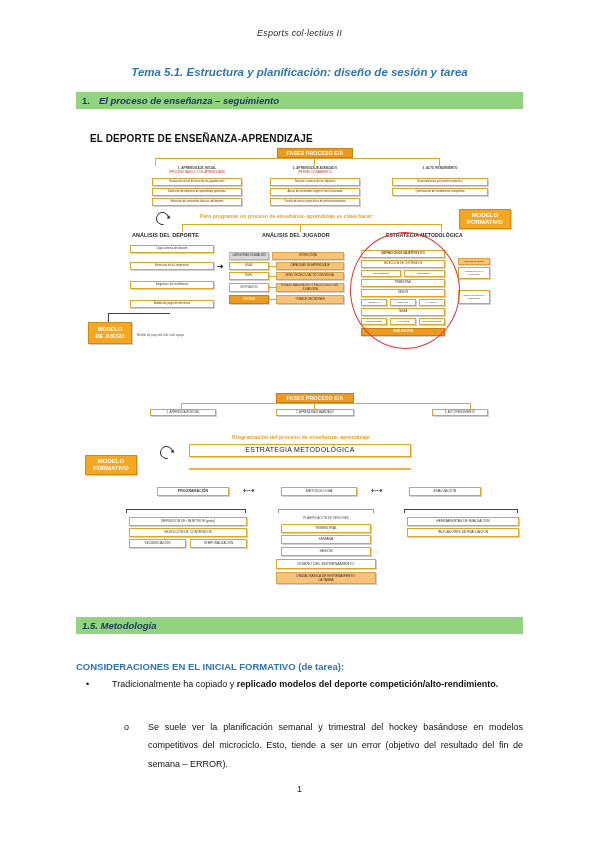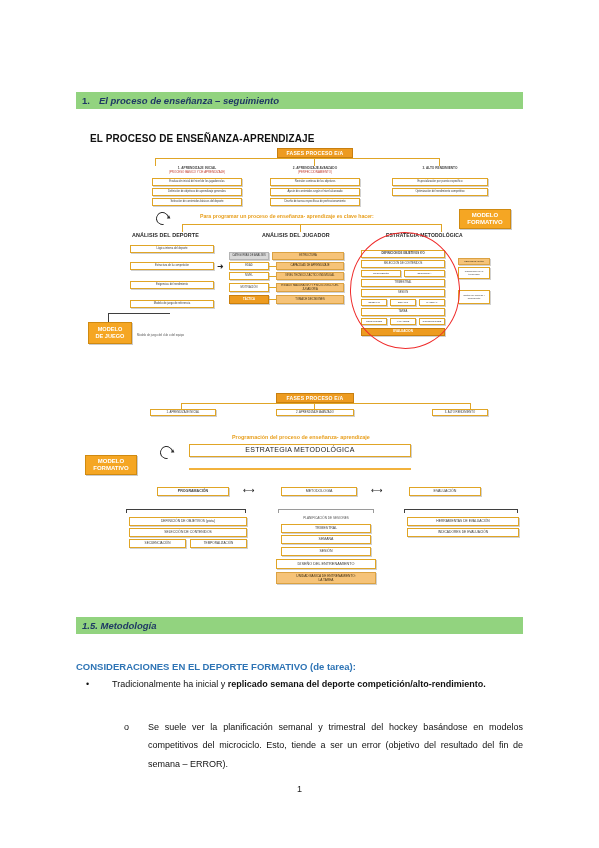--- a/index.html
+++ b/index.html
@@ -68,28 +68,30 @@
   .bul .mk{position:absolute;left:0;top:0;}
   .bul b{font-weight:bold;}
   .pgno{position:absolute;top:784px;left:0;width:599px;text-align:center;
         font-size:9px;color:#222;}
 </style>
 </head>
 <body>
 
 <div class="page">
 
-
+  <div class="hdr">Esports col·lectius II</div>
+
+  <div class="title">Tema 5.1. Estructura y planificación: diseño de sesión y tarea</div>
 
   <div class="greenbar" style="top:92px;">
     <b>1.</b>
     <span class="it">El proceso de enseñanza – seguimiento</span>
   </div>
 
-  <div class="diagtitle" style="top:133px;left:90px;">EL PROCESO DE ENSEÑANZA-APRENDIZAJE</div>
+  <div class="diagtitle" style="top:133px;left:90px;">EL DEPORTE DE ENSEÑANZA-APRENDIZAJE</div>
 
   <div class="dg">
 
     <div class="hdrbox sh" style="left:277px;top:148px;width:76px;height:10px;">FASES PROCESO E/A</div>
     <div class="ln" style="left:155px;top:158px;width:285px;height:1px;"></div>
     <div class="ln" style="left:155px;top:158px;width:1px;height:8px;"></div>
     <div class="ln" style="left:314px;top:158px;width:1px;height:8px;"></div>
     <div class="ln" style="left:439px;top:158px;width:1px;height:8px;"></div>
 
     <div class="box nb" style="left:152px;top:165px;width:90px;height:6px;font-size:3.2px;color:#4a4a4a;font-weight:bold;">1. APRENDIZAJE INICIAL</div>
@@ -228,26 +230,26 @@
 
     <div class="box sh" style="left:407px;top:517px;width:112px;height:9px;font-size:3.3px;">HERRAMIENTAS DE EVALUACIÓN</div>
     <div class="box sh" style="left:407px;top:528px;width:112px;height:9px;font-size:3.3px;">INDICADORES DE EVALUACIÓN</div>
   </div>
 
   <div class="greenbar" style="top:617px;">
     <span class="it">1.5. Metodología</span>
   </div>
 
   <div class="bluehead" style="top:661px;">
-    <span>CONSIDERACIONES EN EL DEPORTE FORMATIVO</span><span> (de tarea):</span>
+    <span>CONSIDERACIONES EN EL INICIAL FORMATIVO</span><span> (de tarea):</span>
   </div>
 
   <div class="bul" style="left:76px;top:675px;width:447px;padding-left:36px;text-align:justify;">
     <span class="mk" style="left:10px;top:0;">•</span>
-    <span>Tradicionalmente ha inicial y </span><b>replicado semana del deporte competición/alto-rendimiento.</b>
+    <span>Tradicionalmente ha copiado y </span><b>replicado modelos del deporte competición/alto-rendimiento.</b>
   </div>
 
   <div class="bul" style="left:76px;top:718px;width:447px;padding-left:72px;text-align:justify;">
     <span class="mk" style="left:48px;top:0;">o</span>
     <span>Se suele ver la planificación semanal y trimestral del hockey basándose en modelos competitivos del microciclo. Esto, tiende a ser un error (objetivo del resultado del fin de semana – ERROR).</span>
   </div>
 
   <div class="pgno">1</div>
 </div>
 

